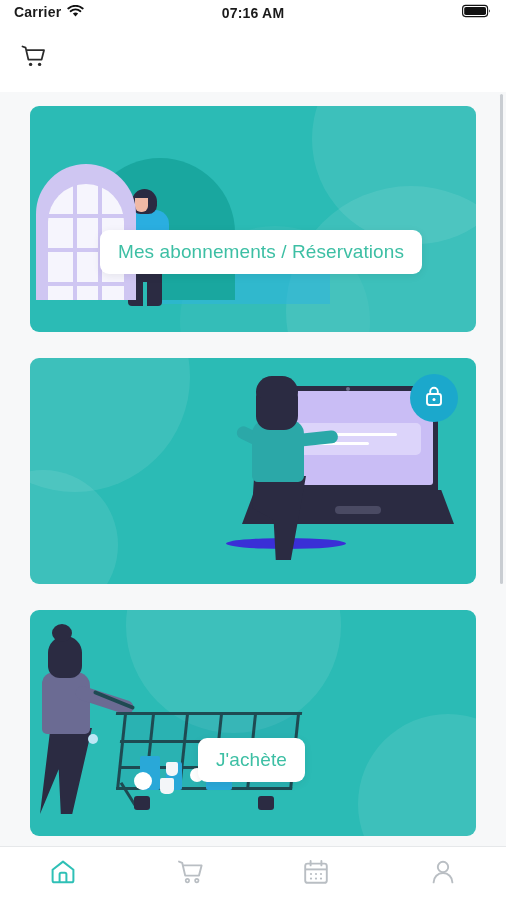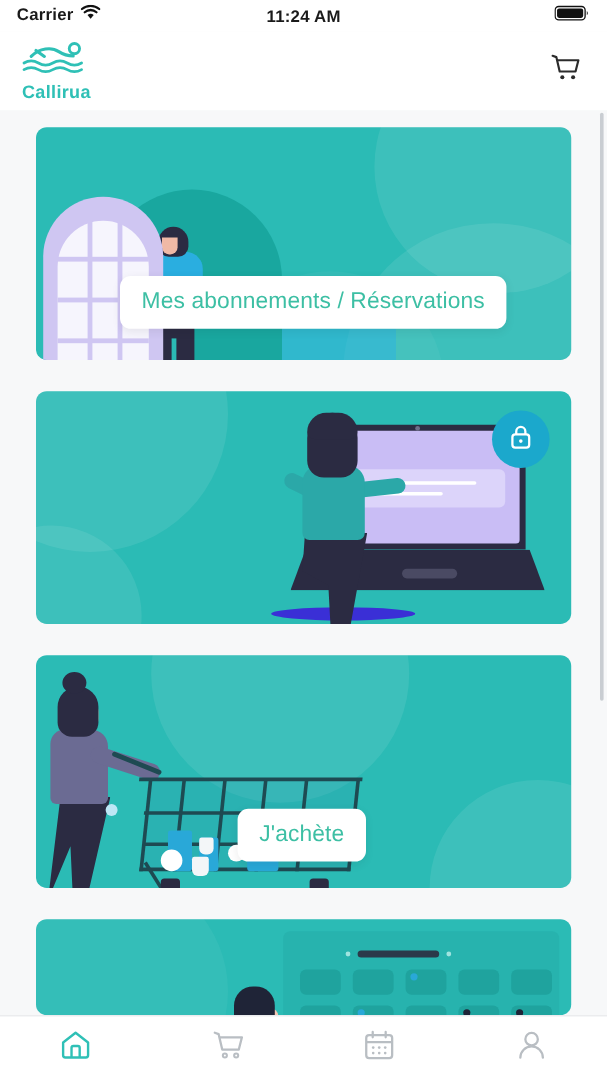--- a/index.html
+++ b/index.html
@@ -39,21 +39,21 @@
   }
   .cart-btn{ width:34px; height:34px; display:flex; align-items:center; justify-content:center; }
 
   
   .scroll-area{
     position:absolute; top:92px; left:0; right:0; bottom:54px;
     background:#F7F8F9; overflow:hidden;
     padding:14px 30px 0 30px;
   }
   .card{
-    position:relative; width:100%; height:194px;
+    position:relative; width:100%; height:226px;
     border-radius:9px; overflow:hidden;
     background:#2BBBB5;
     margin-bottom:26px;
   }
   .card:last-child{ margin-bottom:0; }
 
   .blob{ position:absolute; border-radius:50%; background:rgba(255,255,255,.085); }
 
   
   .pill{
@@ -276,45 +276,33 @@
   <div class="sb-left">
     <span class="sb-carrier">Carrier</span>
     <span>
       <svg width="17" height="13" viewBox="0 0 17 13">
         <path d="M8.5 11.6 L5.9 8.6 a4 4 0 0 1 5.2 0 Z" fill="#111"></path>
         <path d="M3.6 6.2 a7.4 7.4 0 0 1 9.8 0" stroke="#111" stroke-width="1.9" fill="none" stroke-linecap="round"></path>
         <path d="M1.3 3.5 a11 11 0 0 1 14.4 0" stroke="#111" stroke-width="1.9" fill="none" stroke-linecap="round"></path>
       </svg>
     </span>
   </div>
-  <div class="sb-time">11:24 AM</div>
+  <div class="sb-time">07:16 AM</div>
   <div class="sb-right">
     <span>
       <svg width="30" height="14" viewBox="0 0 30 14">
         <rect x="0.6" y="1.4" width="25" height="11.2" rx="3" ry="3" fill="none" stroke="#111" stroke-width="1.1"></rect>
         <rect x="2.2" y="3" width="21.8" height="8" rx="1.8" ry="1.8" fill="#111"></rect>
         <path d="M27 5.2 v3.6 a2.6 2.6 0 0 0 0-3.6z" fill="#111"></path>
       </svg>
     </span>
   </div>
 </div>
 
 <div class="app-header">
-  <div class="brand">
-    <span>
-      <svg width="62" height="30" viewBox="0 0 62 30">
-        <circle cx="46" cy="6.5" r="4.3" fill="none" stroke="#2FC0B6" stroke-width="2.4"></circle>
-        <path d="M10 13 C17 6, 27 5, 33 9 C37 11.6, 41 12.6, 45 12.6" fill="none" stroke="#2FC0B6" stroke-width="2.6" stroke-linecap="round"></path>
-        <path d="M21 13 L14 8" stroke="#2FC0B6" stroke-width="2.6" stroke-linecap="round"></path>
-        <path d="M4 18.5 q6 -3.4 12 0 q6 3.4 12 0 q6 -3.4 12 0 q6 3.4 12 0" fill="none" stroke="#2FC0B6" stroke-width="2.3" stroke-linecap="round"></path>
-        <path d="M4 24 q6 -3.4 12 0 q6 3.4 12 0 q6 -3.4 12 0 q6 3.4 12 0" fill="none" stroke="#2FC0B6" stroke-width="2.3" stroke-linecap="round"></path>
-      </svg>
-    </span>
-    <span class="brand-name">Callirua</span>
-  </div>
   <div class="cart-btn">
     <span>
       <svg width="28" height="28" viewBox="0 0 28 28">
         <path d="M3.5 3.5 L6.6 4.6 L9.4 16.6 L22.6 16.6 L25 7.2 L7.4 7.2" fill="none" stroke="#2B2B2B" stroke-width="1.8" stroke-linecap="round" stroke-linejoin="round"></path>
         <circle cx="11.6" cy="21.4" r="1.7" fill="#2B2B2B"></circle>
         <circle cx="20.6" cy="21.4" r="1.7" fill="#2B2B2B"></circle>
       </svg>
     </span>
   </div>
 </div>

